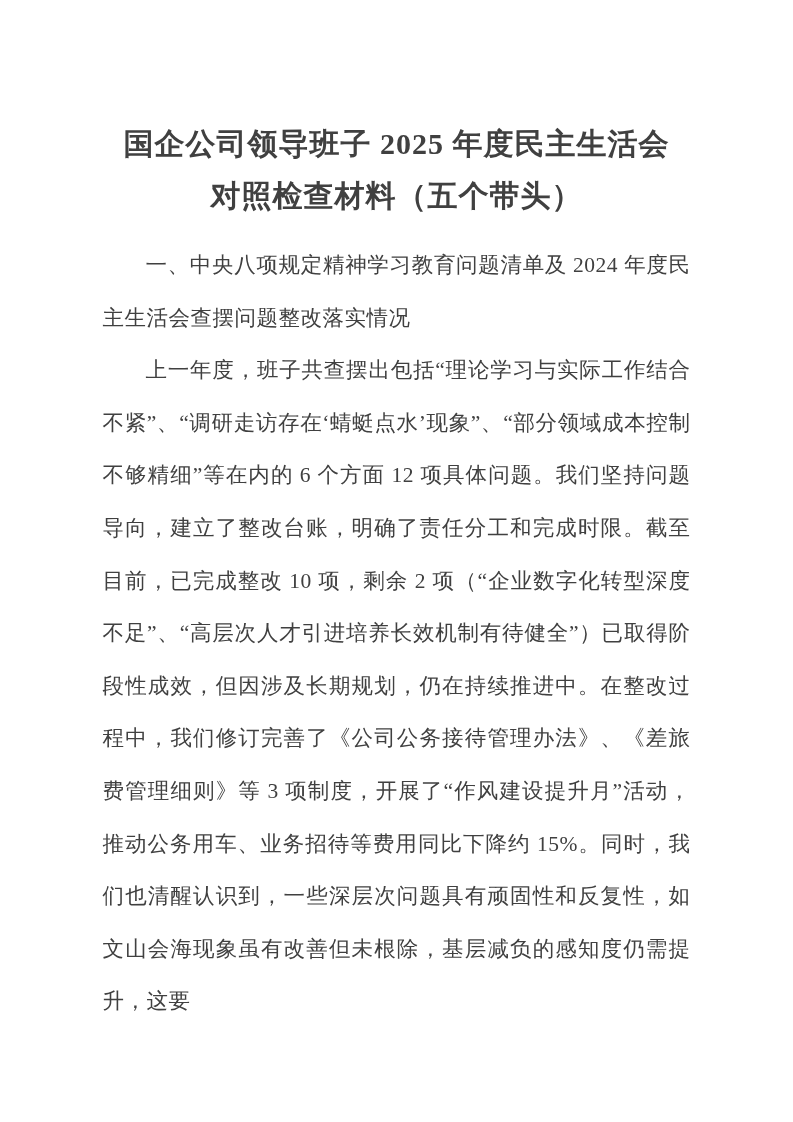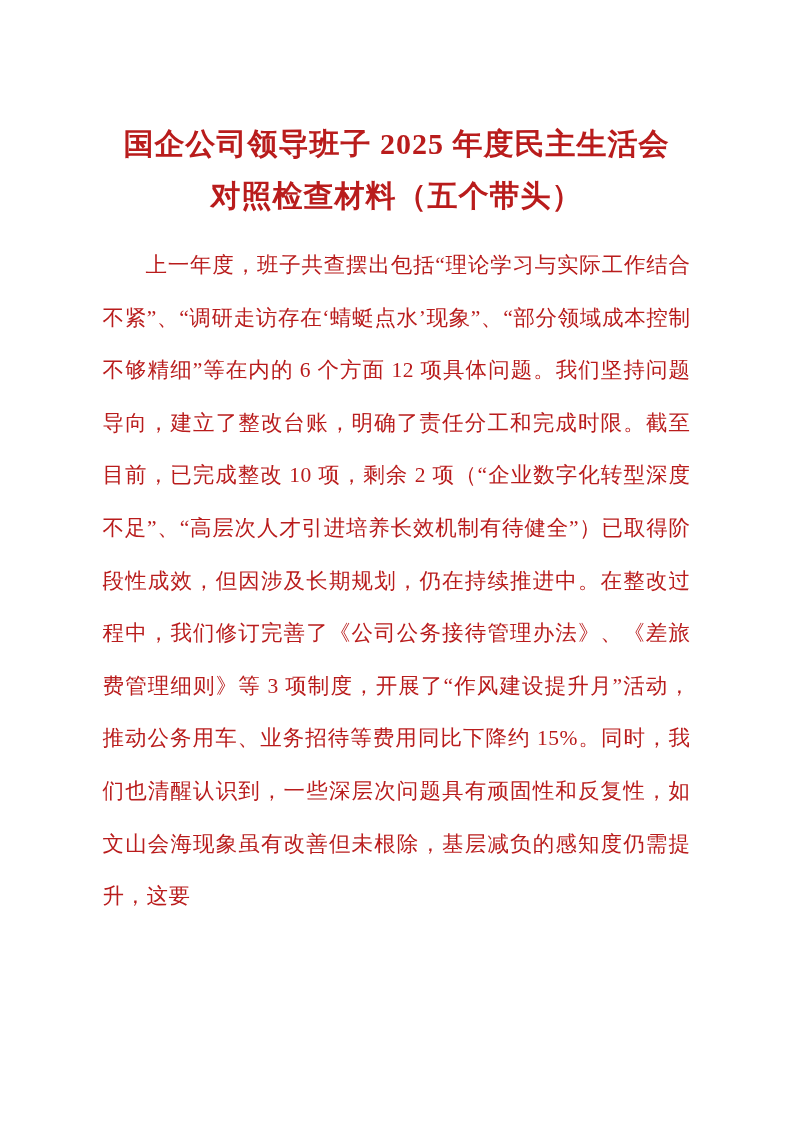--- a/index.html
+++ b/index.html
@@ -9,21 +9,21 @@
   }
   .page {
     position: relative;
     width: 793px;
     height: 1122px;
     background: #ffffff;
     box-sizing: border-box;
     padding: 118px 100px 4px 100px;
     overflow: hidden;
     font-family: "Liberation Serif", "DejaVu Serif", serif;
-    color: #b91c1c;
+    color: #404040;
   }
   .doc-title {
     width: 575px;
     margin: 0 auto 17px auto;
     font-size: 30px;
     line-height: 52px;
     font-weight: bold;
     text-align: center;
     letter-spacing: 1px;
   }
@@ -41,15 +41,16 @@
     text-indent: 2em;
   }
 </style>
 </head>
 <body>
 
 <div class="page">
   <h1 class="doc-title">国企公司领导班子 2025 年度民主生活会对照检查材料（五个带头）</h1>
 
 
+  <p class="para indent">一、中央八项规定精神学习教育问题清单及 2024 年度民主生活会查摆问题整改落实情况</p>
 
   <p class="para indent">上一年度，班子共查摆出包括“理论学习与实际工作结合不紧”、“调研走访存在‘蜻蜓点水’现象”、“部分领域成本控制不够精细”等在内的 6 个方面 12 项具体问题。我们坚持问题导向，建立了整改台账，明确了责任分工和完成时限。截至目前，已完成整改 10 项，剩余 2 项（“企业数字化转型深度不足”、“高层次人才引进培养长效机制有待健全”）已取得阶段性成效，但因涉及长期规划，仍在持续推进中。在整改过程中，我们修订完善了《公司公务接待管理办法》、《差旅费管理细则》等 3 项制度，开展了“作风建设提升月”活动，推动公务用车、业务招待等费用同比下降约 15%。同时，我们也清醒认识到，一些深层次问题具有顽固性和反复性，如文山会海现象虽有改善但未根除，基层减负的感知度仍需提升，这要</p>
 </div>
 
 </body></html>

